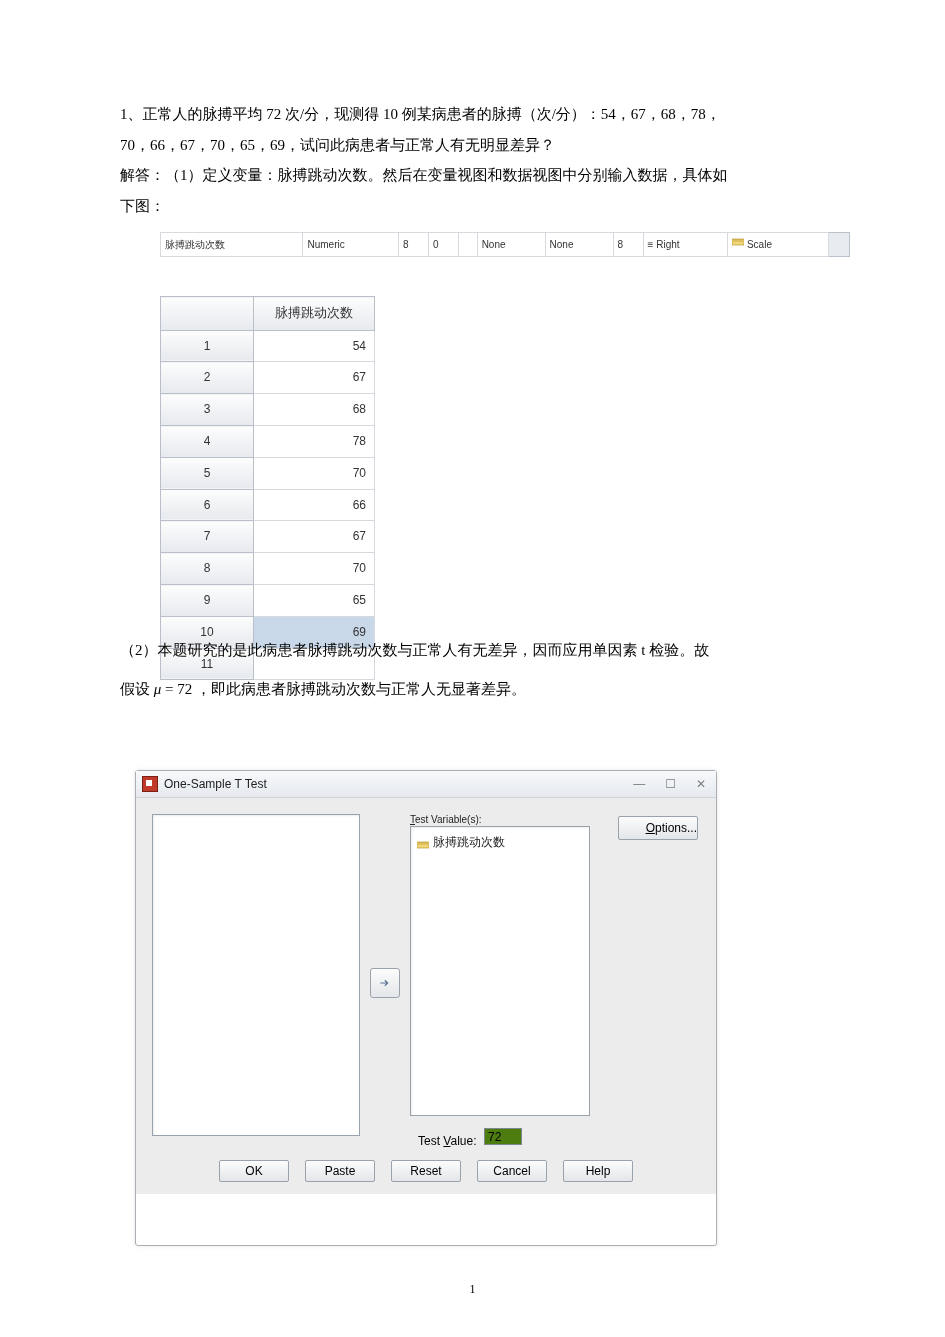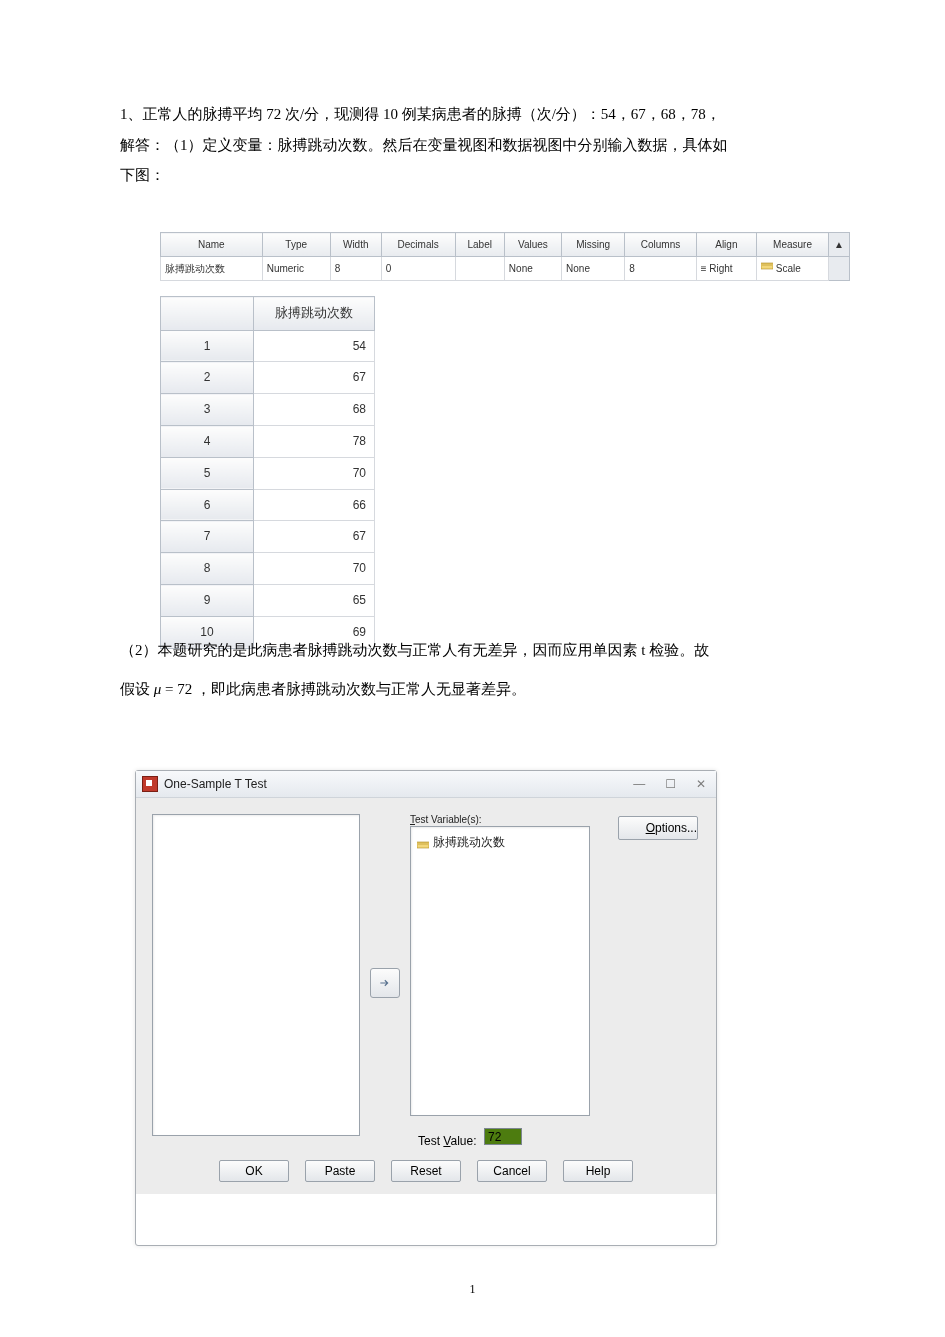--- a/index.html
+++ b/index.html
@@ -57,40 +57,28 @@
   .dlgbtns button{width:70px;height:22px;background:linear-gradient(#fcfcfc,#e3e6ea);border:1px solid #9aa2ab;border-radius:2px;font-size:12px;font-family:"Tahoma",sans-serif;}
   .pagenum{position:absolute;left:0;right:0;bottom:36px;text-align:center;font-size:12px;font-family:"SimSun",serif;}
 </style>
 </head>
 <body>
 
 <div class="page">
 
   <div class="content">
     <p>1、正常人的脉搏平均 72 次/分，现测得 10 例某病患者的脉搏（次/分）：54，67，68，78，</p>
+    <p>70，66，67，70，65，69，试问此病患者与正常人有无明显差异？</p>
     <p>解答：（1）定义变量：脉搏跳动次数。然后在变量视图和数据视图中分别输入数据，具体如</p>
     <p>下图：</p>
   </div>
 
   <div class="varview">
     <table>
       <tbody>
-          <tr>
-        <th>Name</th>
-        <th>Type</th>
-        <th>Width</th>
-        <th>Decimals</th>
-        <th>Label</th>
-        <th>Values</th>
-        <th>Missing</th>
-        <th>Columns</th>
-        <th>Align</th>
-        <th>Measure</th>
-        <th class="scrollbtn">▲</th>
-      </tr>
       <tr>
         <td style="font-family:'SimSun';">脉搏跳动次数</td>
         <td>Numeric</td>
         <td>8</td>
         <td>0</td>
         <td></td>
         <td>None</td>
         <td>None</td>
         <td>8</td>
         <td>≡ Right</td>
@@ -153,20 +141,24 @@
             <td>70</td>
           </tr>
       <tr>
             <th class="rowidx">9</th>
             <td>65</td>
           </tr>
       <tr>
             <th class="rowidx">10</th>
             <td class="sel">69</td>
           </tr>
+      <tr>
+            <th class="rowidx">11</th>
+            <td class="emptycell"></td>
+          </tr>
     </tbody>
       </table>
   </div>
 
   <div class="below1">
     <p>（2）本题研究的是此病患者脉搏跳动次数与正常人有无差异，因而应用单因素 t 检验。故</p>
     <p>
       <span>假设 </span><span class="mu">μ</span><span> = 72 </span><span>，即此病患者脉搏跳动次数与正常人无显著差异。</span>
     </p>
   </div>

